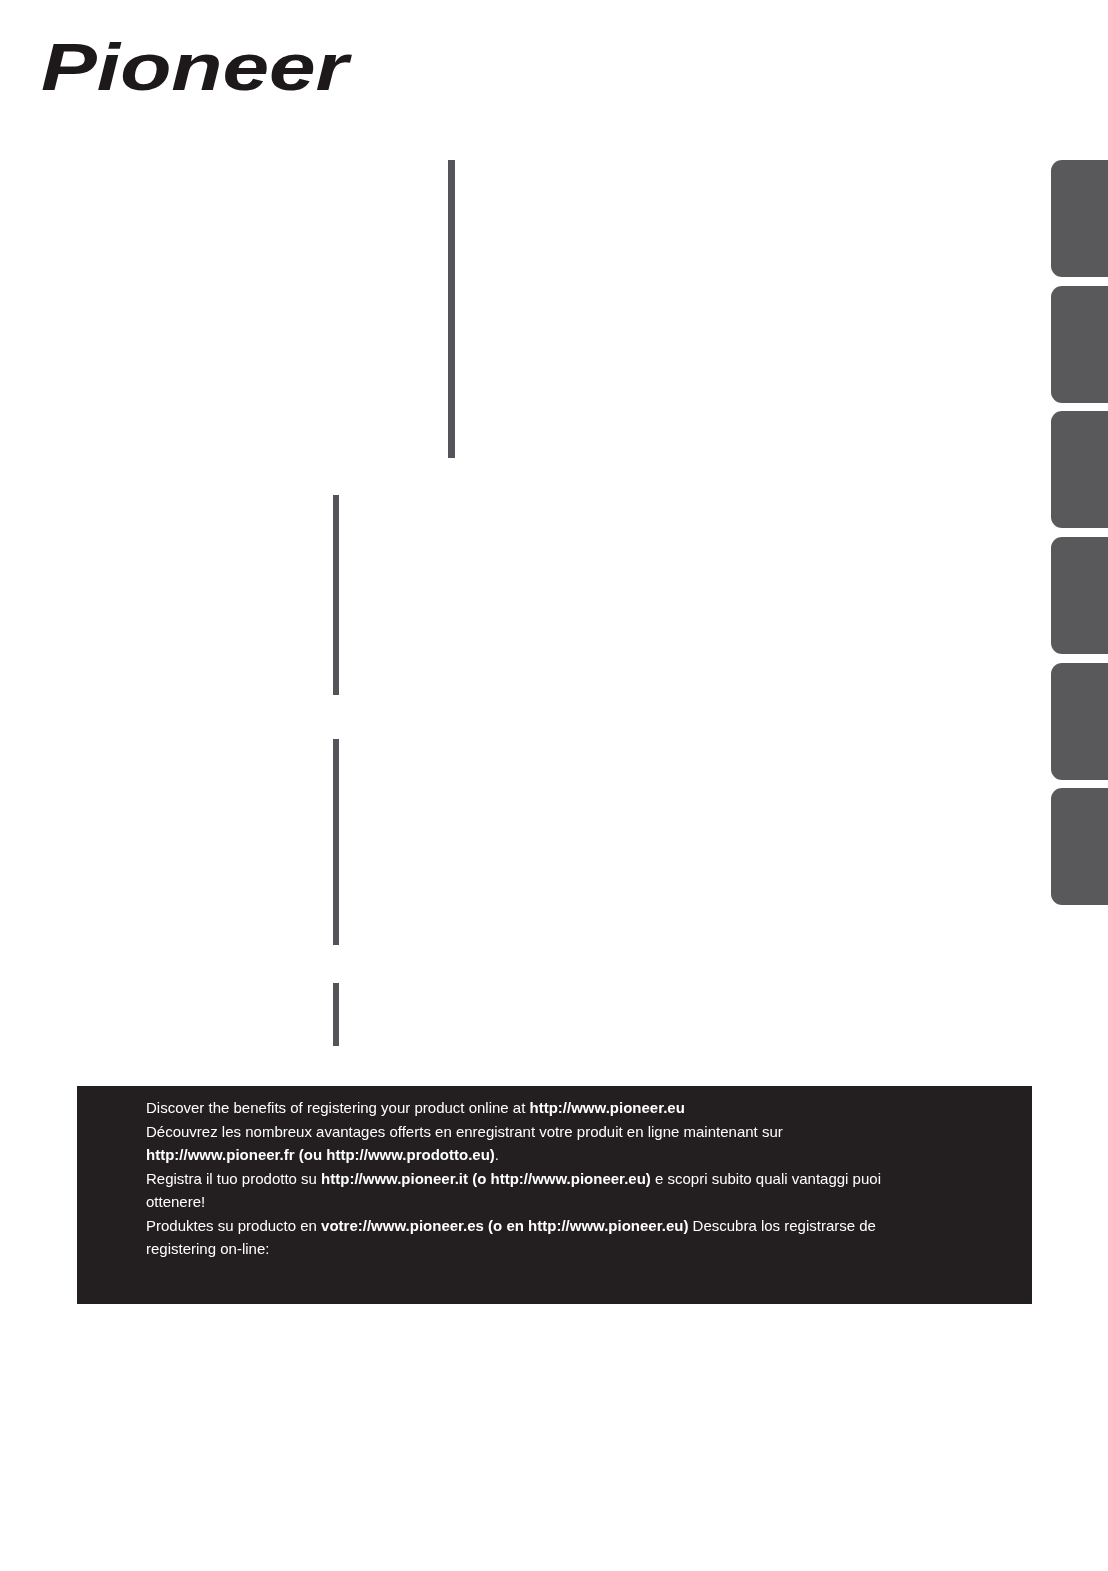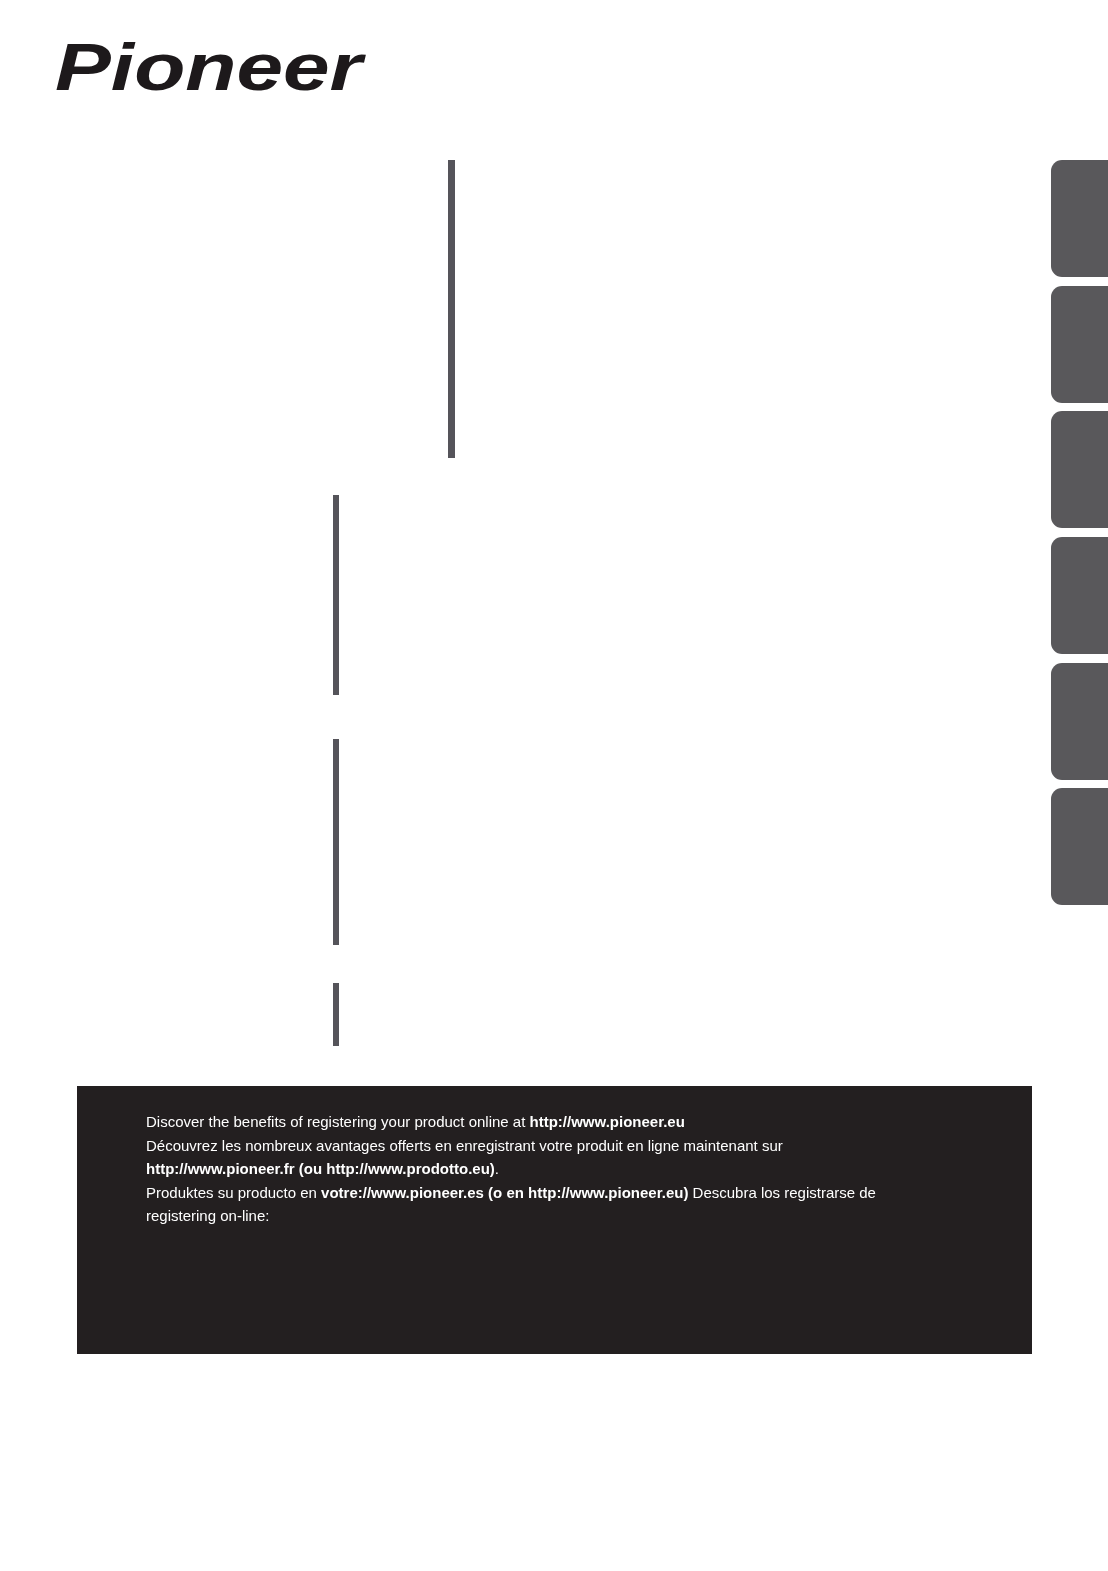--- a/index.html
+++ b/index.html
@@ -10,21 +10,21 @@
   .page {
     position: relative;
     width: 1108px;
     height: 1571px;
     background: #ffffff;
     overflow: hidden;
     font-family: "Liberation Sans", sans-serif;
   }
   .logo {
     position: absolute;
-    left: 55px;
+    left: 41px;
     top: 33px;
     height: 60px;
     text-align: right;
   }
   .logo span {
     display: inline-block;
     font-family: "Liberation Sans", sans-serif;
     font-weight: bold;
     font-style: italic;
     font-size: 67px;
@@ -44,25 +44,25 @@
     width: 57px;
     height: 117px;
     border-radius: 11px 0 0 11px;
     background: #59585b;
   }
   .notice {
     position: absolute;
     left: 77px;
     top: 1086px;
     width: 955px;
-    height: 268px;
+    height: 218px;
     box-sizing: border-box;
     background: #231f20;
     color: #ffffff;
-    padding: 24px 40px 0 69px;
+    padding: 10px 40px 0 69px;
     font-size: 15px;
     line-height: 23.5px;
   }
   .notice p {
     margin: 0;
   }
   .notice .b {
     font-weight: bold;
   }
 </style>
@@ -87,16 +87,17 @@
       <div class="side-tab" style="top: 286px; width: 57px; height: 117px; background: rgb(89, 88, 91);"></div>
       <div class="side-tab" style="top: 411px; width: 57px; height: 117px; background: rgb(89, 88, 91);"></div>
       <div class="side-tab" style="top: 537px; width: 57px; height: 117px; background: rgb(89, 88, 91);"></div>
       <div class="side-tab" style="top: 663px; width: 57px; height: 117px; background: rgb(89, 88, 91);"></div>
       <div class="side-tab" style="top: 788px; width: 57px; height: 117px; background: rgb(89, 88, 91);"></div>
     </div>
 
   <div class="notice" style="background: rgb(35, 31, 32); color: rgb(255, 255, 255);">
       <p><span class="">Discover the benefits of registering your product online at </span><span class="b">http://www.pioneer.eu</span></p>
       <p><span class="">Découvrez les nombreux avantages offerts en enregistrant votre produit en ligne maintenant sur</span><br><span class="b">http://www.pioneer.fr (ou http://www.prodotto.eu)</span><span class="">.</span></p>
+      <p><span class="">Registra il tuo prodotto su </span><span class="b">http://www.pioneer.it (o http://www.pioneer.eu)</span><span class=""> e scopri subito quali vantaggi puoi</span><br><span class="">ottenere!</span></p>
       <p><span class="">Produktes su producto en </span><span class="b">votre://www.pioneer.es (o en http://www.pioneer.eu)</span><span class=""> Descubra los registrarse de</span><br><span class="">registering on-line:</span></p>
     </div>
 
 </div>
 
 </body></html>

